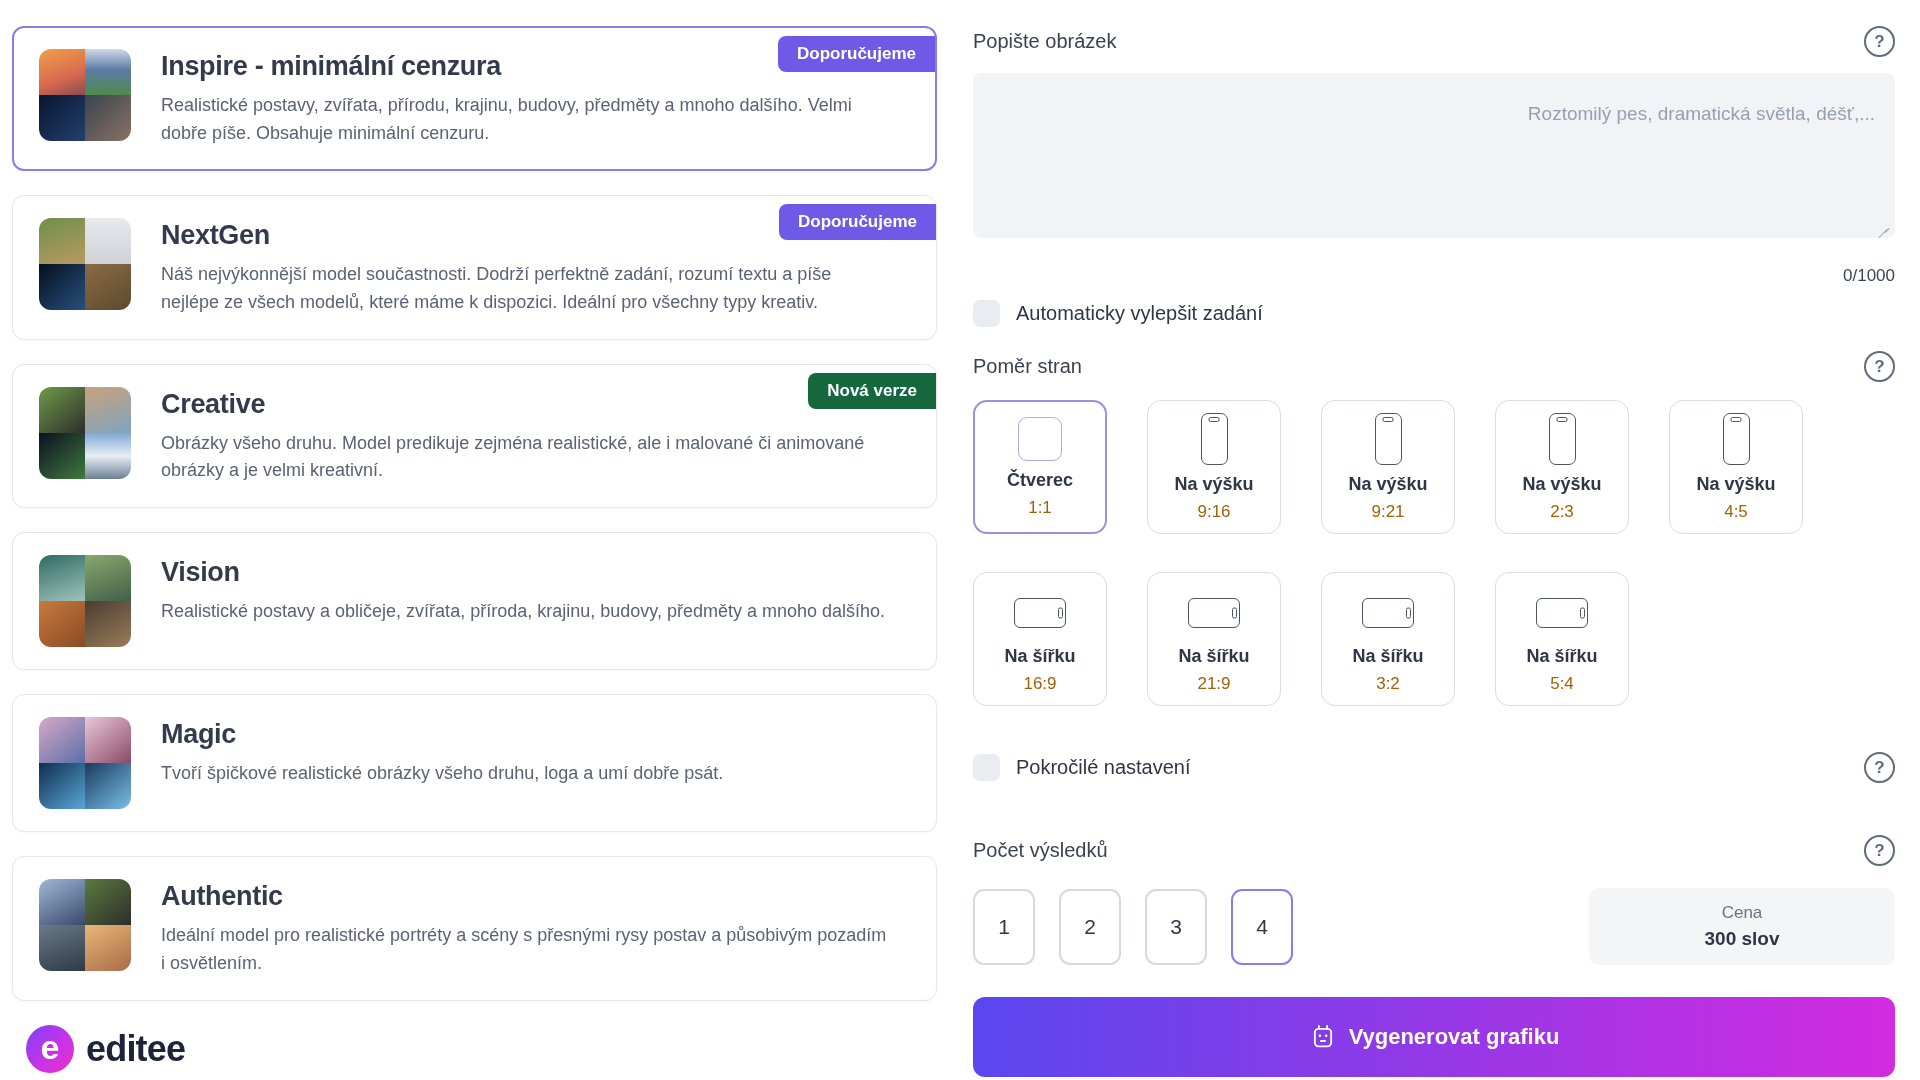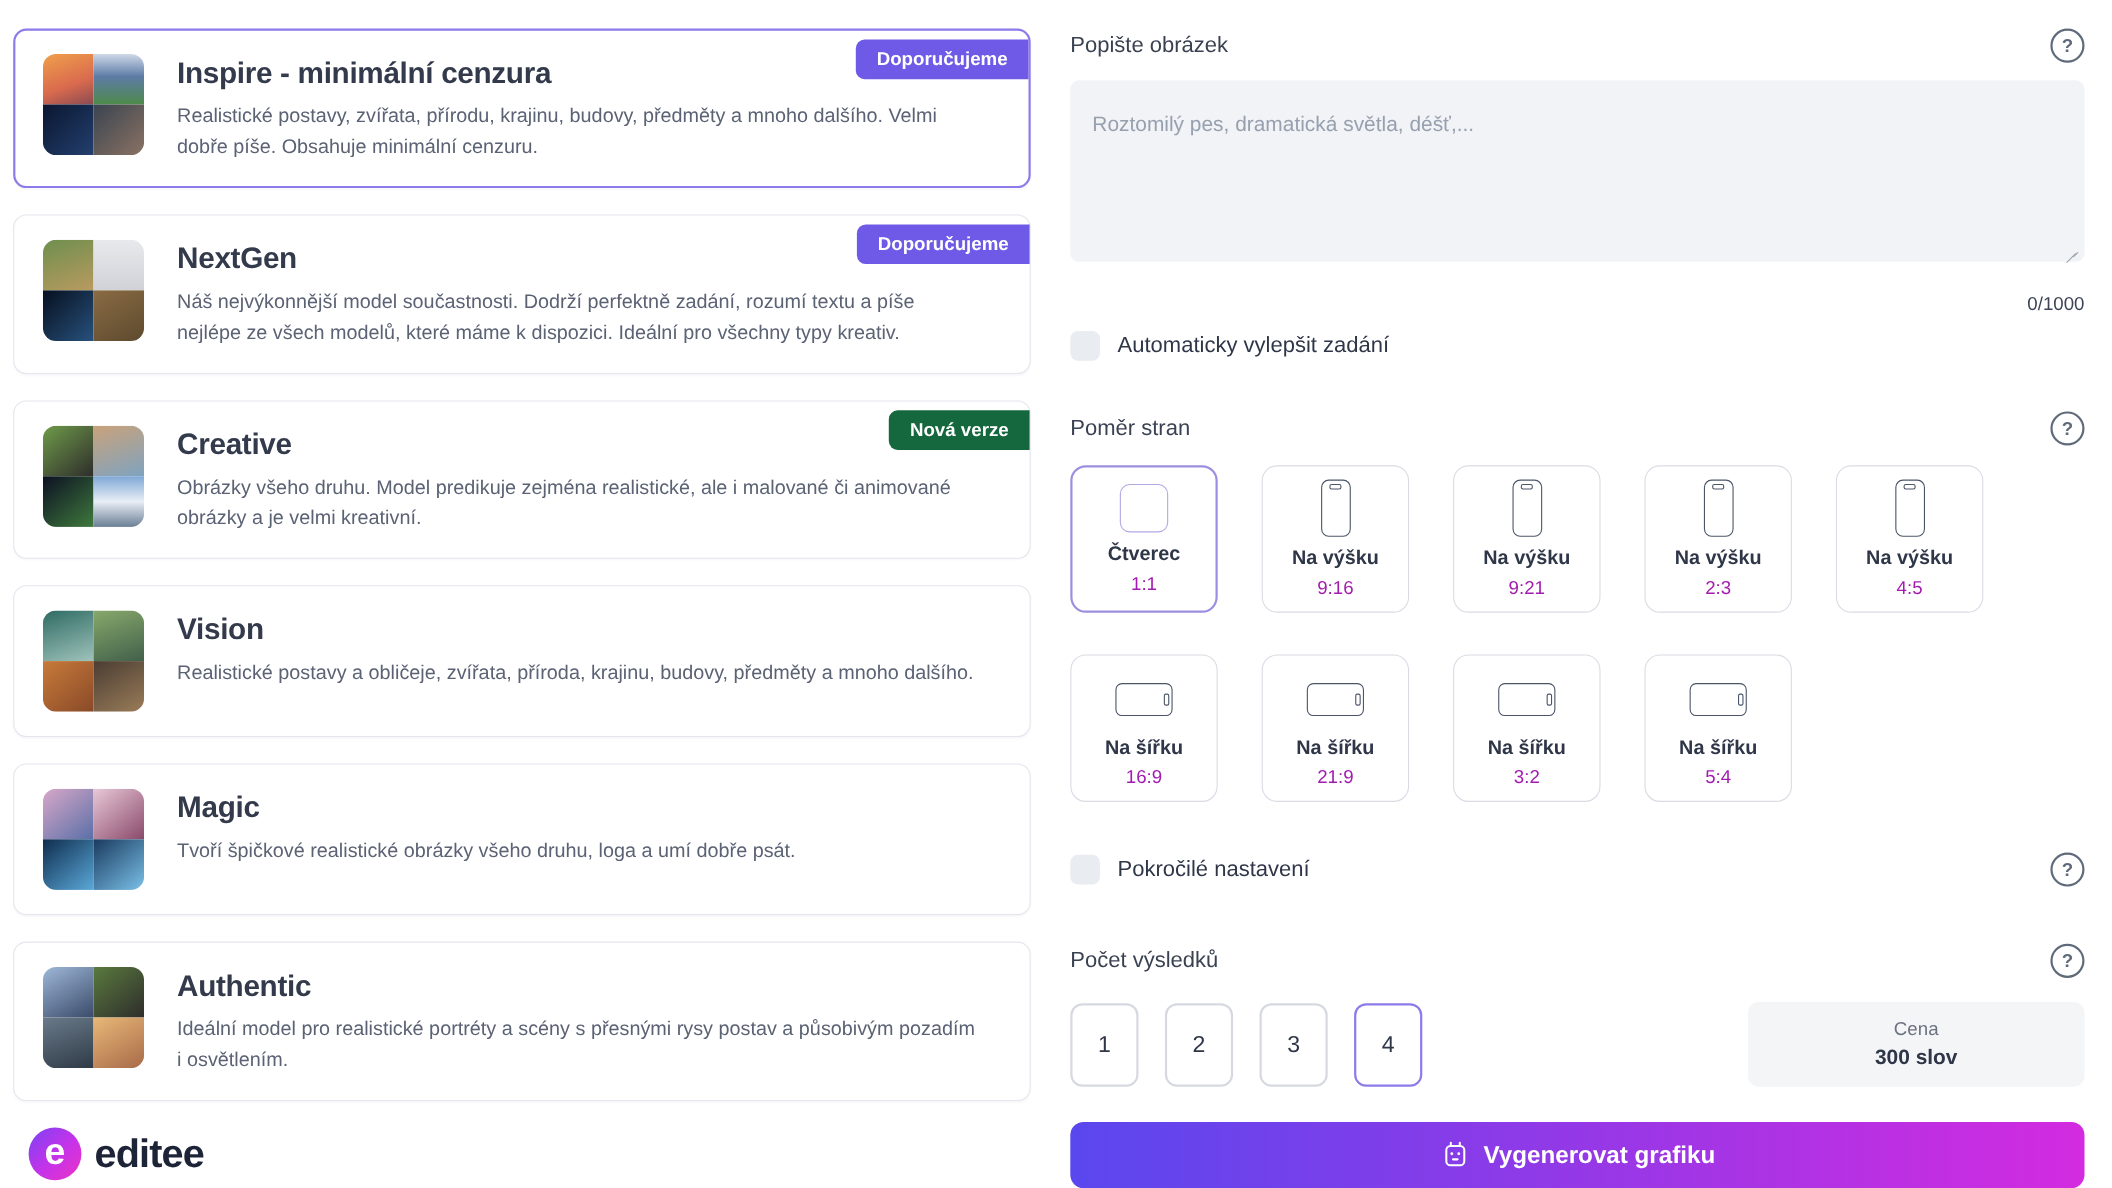--- a/index.html
+++ b/index.html
@@ -35,42 +35,42 @@
   .right-col { flex:1; display:flex; flex-direction:column; }
   .section-head { display:flex; align-items:center; justify-content:space-between; }
   .section-label { font-size:20px; color:#3a4252; }
   .help { width:31px; height:31px; border:2px solid #5f6b7a; border-radius:50%;
     display:flex; align-items:center; justify-content:center; font-size:17px; font-weight:700;
     color:#5f6b7a; cursor:pointer; flex:0 0 auto; }
 
   .prompt-wrap { position:relative; margin-top:16px; }
   .prompt-input { width:100%; height:165px; background:#f1f3f6; border:none; border-radius:8px;
     resize:none; padding:30px 20px; font-size:19px; color:#2e3648;
-    font-family:"Liberation Sans", sans-serif; outline:none; }
+    font-family:"Liberation Sans", sans-serif; outline:none;text-align:right; }
   .prompt-input::placeholder { color:#97a0af; }
   .grip { position:absolute; right:5px; bottom:6px; width:14px; height:14px; pointer-events:none; }
   .grip::before { content:""; position:absolute; right:1px; bottom:2px; width:12px; height:0;
     border-top:1.5px solid #9aa2b0; transform:rotate(-45deg); }
   .grip::after  { content:""; position:absolute; right:0px; bottom:5px; width:6px; height:0;
     border-top:1.5px solid #9aa2b0; transform:rotate(-45deg); }
   .counter-row { margin-top:24px; text-align:right; font-size:17px; color:#3c4556; }
 
   .check-row { display:flex; align-items:center; gap:16px; margin-top:14px; }
   .checkbox { width:27px; height:27px; border-radius:7px; background:#e9ecf1; cursor:pointer; flex:0 0 auto; }
   .check-label { font-size:20px; color:#2e3648; }
   .check-row .help { margin-left:auto; }
 
-  .aspect-head { margin-top:46px; }
+  .aspect-head { margin-top:24px; }
   .aspect-grid { margin-top:18px; display:flex; flex-wrap:wrap; column-gap:40px; row-gap:38px; }
   .aspect-btn { width:134px; height:134px; border:1.5px solid #d9dce3; border-radius:14px;
     display:flex; flex-direction:column; align-items:center; justify-content:center; gap:7px;
     background:#fff; cursor:pointer; }
   .aspect-btn.selected { border:2px solid #9c8fe0; }
   .aspect-name { font-size:18px; font-weight:600; color:#2e3648; }
-  .aspect-ratio { font-size:17px; color:#a21caf; }
+  .aspect-ratio { font-size:17px; color:#a16207; }
   .icon-square { width:44px; height:44px; border:1.5px solid #b3a8e6; border-radius:9px; margin-bottom:2px; }
   .icon-portrait { position:relative; width:27px; height:52px; border:1.5px solid #4a5568; border-radius:7px; margin-bottom:2px; }
   .icon-portrait::before { content:""; position:absolute; top:3px; left:50%; transform:translateX(-50%);
     width:9px; height:3px; border:1px solid #4a5568; border-radius:2px; }
   .icon-landscape { position:relative; width:52px; height:30px; border:1.5px solid #4a5568; border-radius:6px; margin:13px 0 11px; }
   .icon-landscape::before { content:""; position:absolute; right:2px; top:50%; transform:translateY(-50%);
     width:3px; height:9px; border:1px solid #4a5568; border-radius:2px; }
 
   .adv-row { margin-top:46px; }
   .results-head { margin-top:52px; }

